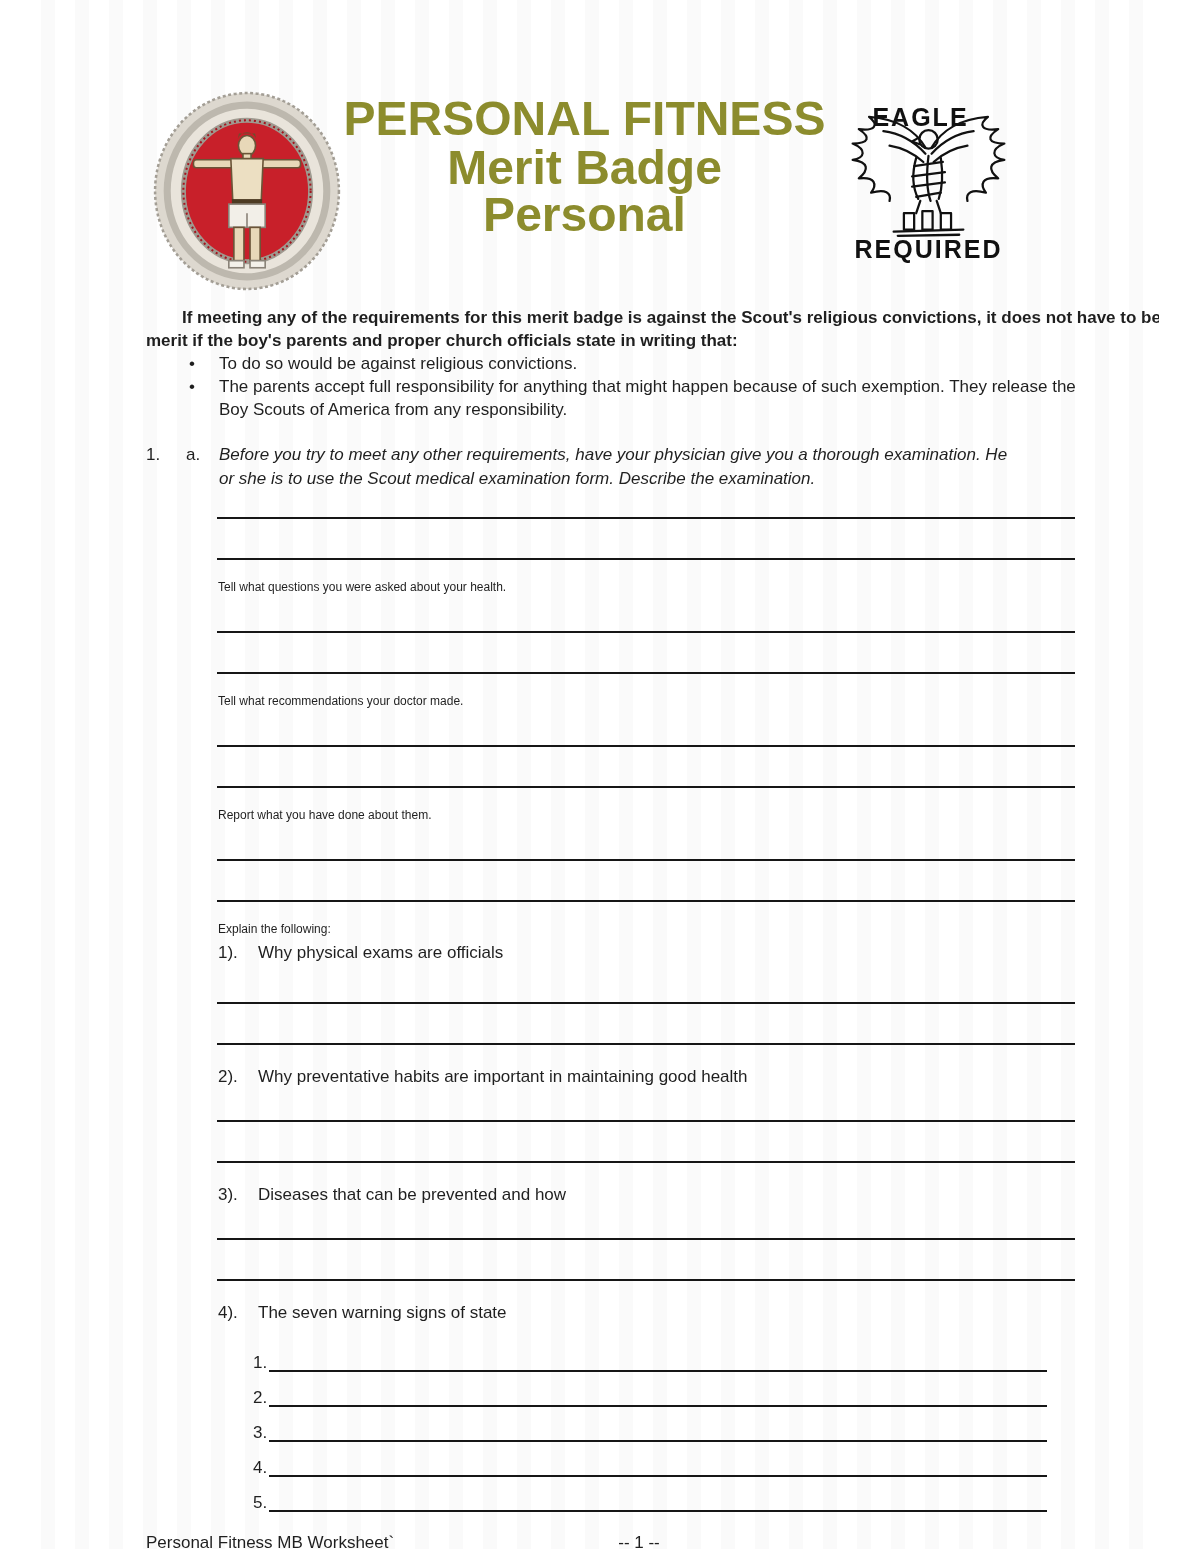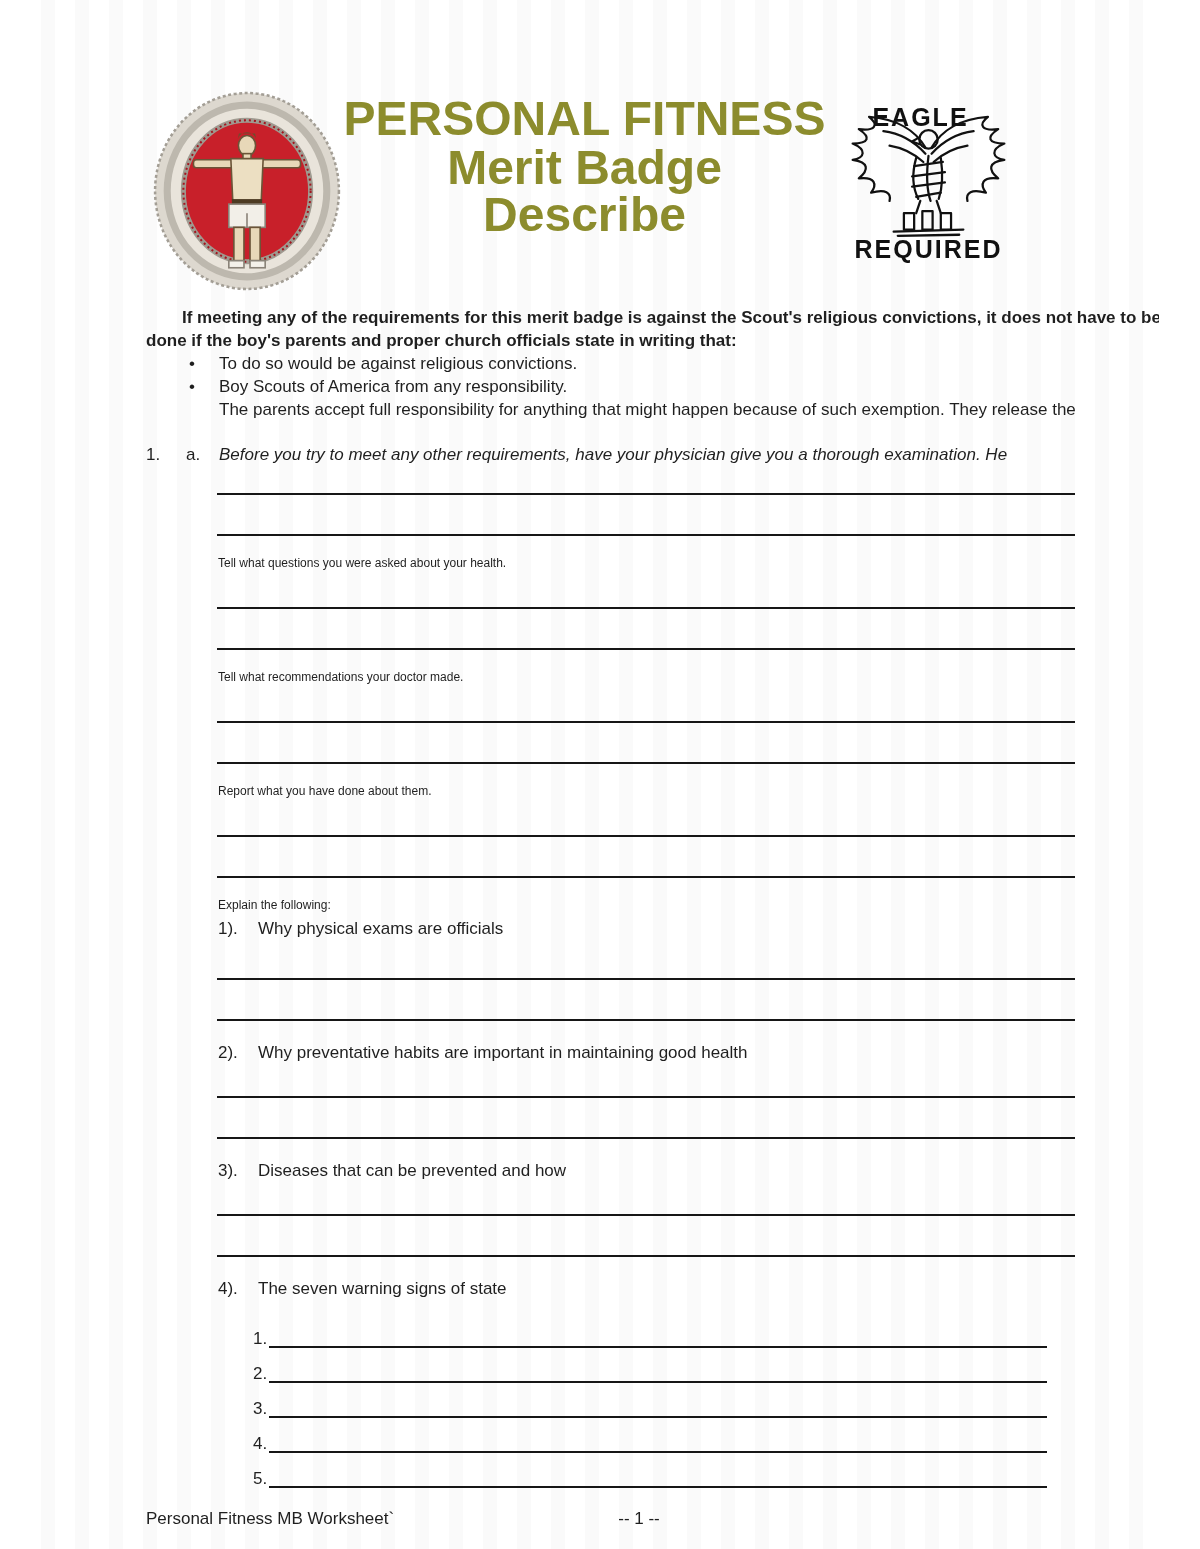--- a/index.html
+++ b/index.html
@@ -87,21 +87,21 @@
           <rect x="98" y="136" width="10" height="33" fill="#e8d8b8"></rect>
           <rect x="77" y="169" width="15" height="7" fill="#f4f1ea" stroke="#8a8378"></rect>
           <rect x="98" y="169" width="15" height="7" fill="#f4f1ea" stroke="#8a8378"></rect>
         </g>
       </svg>
     </div>
 
     <div class="title-block">
       <div class="title-line-1">PERSONAL FITNESS</div>
       <div class="title-line-2">Merit Badge</div>
-      <div class="title-line-2">Describe</div>
+      <div class="title-line-2">Personal</div>
     </div>
 
     <div class="eagle-wrap">
       <div class="eagle-label top">EAGLE</div>
       <svg viewBox="0 0 200 150" width="205" height="154">
         <g fill="none" stroke="#111" stroke-width="2.2" stroke-linecap="round" stroke-linejoin="round">
           <path d="M97,60 C88,44 70,32 42,30 C52,38 48,44 32,42 C44,50 42,56 26,56 C40,62 38,70 26,72 C42,74 42,82 32,90 C48,88 50,96 44,104 C58,100 64,104 62,112"></path>
           <path d="M97,66 C86,54 72,46 56,44"></path>
           <path d="M95,74 C84,64 74,60 62,58"></path>
           <path d="M103,60 C112,44 130,32 158,30 C148,38 152,44 168,42 C156,50 158,56 174,56 C160,62 162,70 174,72 C158,74 158,82 168,90 C152,88 150,96 156,104 C142,100 136,104 138,112"></path>
@@ -117,42 +117,43 @@
           <rect x="112" y="124" width="10" height="16"></rect>
           <path d="M66,142 L134,140 M70,146 L130,145"></path>
         </g>
       </svg>
       <div class="eagle-label bottom">REQUIRED</div>
     </div>
   </div>
 
   <div class="intro">
     <div class="indent">If meeting any of the requirements for this merit badge is against the Scout's religious convictions, it does not have to be</div>
-    <div>done if the boy's parents and proper church officials state in writing that:</div>
+    <div>merit if the boy's parents and proper church officials state in writing that:</div>
   </div>
 
   <div class="bullets">
     <div class="bullet-row">
       <span class="bullet-glyph">•</span>
       <div class="bullet-text">To do so would be against religious convictions.</div>
     </div>
     <div class="bullet-row">
       <span class="bullet-glyph">•</span>
       <div>
+        <div class="bullet-text">The parents accept full responsibility for anything that might happen because of such exemption. They release the</div>
         <div class="bullet-text">Boy Scouts of America from any responsibility.</div>
-        <div class="bullet-text">The parents accept full responsibility for anything that might happen because of such exemption. They release the</div>
       </div>
     </div>
   </div>
 
   <div class="q1">
     <span class="q1-num">1.</span>
     <span class="q1-letter">a.</span>
     <div>
       <div class="q1-text">Before you try to meet any other requirements, have your physician give you a thorough examination. He</div>
+      <div class="q1-text">or she is to use the Scout medical examination form. Describe the examination.</div>
     </div>
   </div>
 
   <div class="al mtA"></div>
   <div class="al mtB"></div>
 
   <div class="prompt">Tell what questions you were asked about your health.</div>
   <div class="al mtC"></div>
   <div class="al mtB"></div>
 

